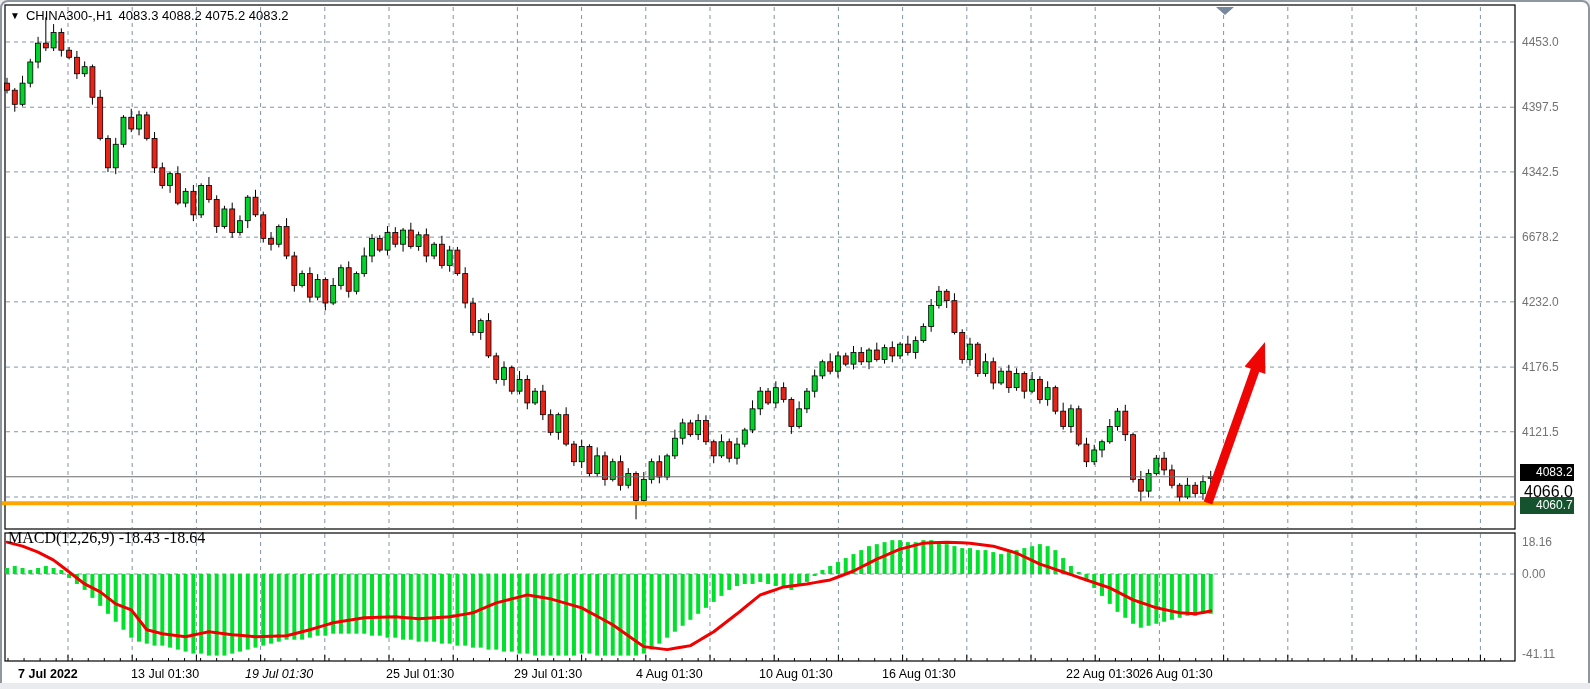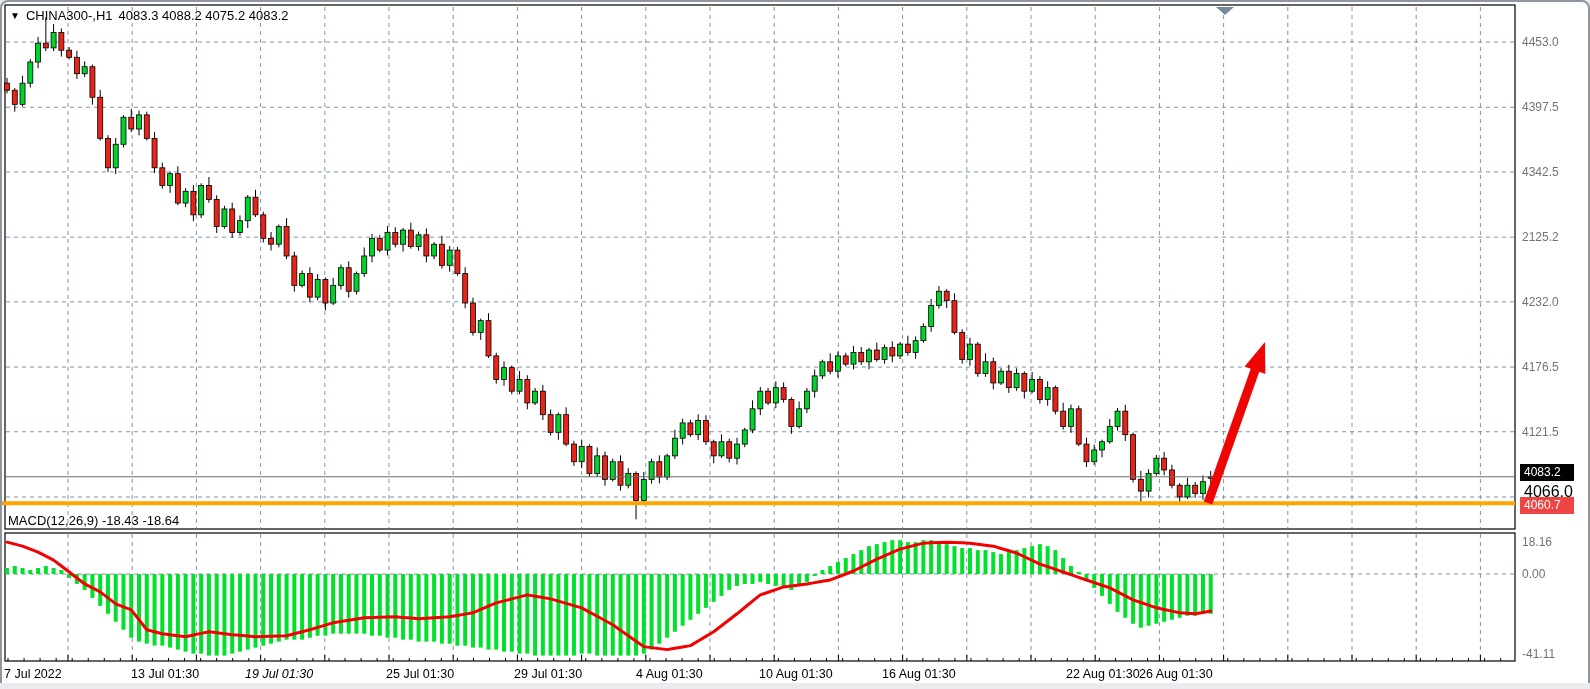--- a/index.html
+++ b/index.html
@@ -2,27 +2,27 @@
 <html><head>
 <meta charset="utf-8">
 <style>
   html,body{margin:0;padding:0;background:#e9ebee;font-family:"Liberation Sans",sans-serif;}
   #window{position:relative;width:1586px;height:683px;background:#ffffff;margin:0;
           border:2px solid #8f969e;border-radius:8px 8px 0 0;overflow:hidden;}
   #canvas{position:absolute;left:0;top:0;}
   .overlay{position:absolute;color:#000;white-space:nowrap;}
   #chart-title{left:8px;top:6px;font-size:13px;display:flex;align-items:center;gap:6px;}
   #chart-title .tri{font-size:10px;line-height:1;}
-  #macd-title{left:6px;top:511px;font-size:13px;}
+  #macd-title{left:6px;top:527px;font-size:16px;font-family:Liberation Serif, serif;}
   .axis-label{position:absolute;font-size:12px;color:#737373;}
   .time-label{position:absolute;top:665px;font-size:12.5px;color:#000;}
   .tag{position:absolute;left:1518px;width:54px;font-size:12px;color:#fff;
-       padding:1px 4px 2px 4px;box-sizing:border-box;}
+       padding:1px 4px 2px 16px;box-sizing:border-box;}
   #tag-current{top:462px;background:#000;}
-  #tag-support{top:495px;background:#ef4444;}
+  #tag-support{top:495px;background:#14532d;}
   #grid-4066{position:absolute;left:1522px;top:481px;font-size:16px;color:#000;}
   #bottom-strip{position:absolute;left:0;top:683px;width:1590px;height:6px;background:#e9ebee;}
 </style>
 </head>
 <body>
 
 <div id="window">
   <svg id="canvas" width="1586" height="683">
       <rect x="3" y="3" width="1510" height="524" fill="none" stroke="#000" stroke-width="1.2"></rect>
       <rect x="3" y="531" width="1510" height="128" fill="none" stroke="#000" stroke-width="1.2"></rect>
@@ -681,32 +681,32 @@
     <span>CHINA300-,H1</span>
     <span>4083.3 4088.2 4075.2 4083.2</span>
   </div>
 
   <div class="overlay" id="macd-title">MACD(12,26,9) -18.43 -18.64</div>
 
   <div id="price-axis">
       <div class="axis-label" style="left: 1520px; top: 33px;">4453.0</div>
       <div class="axis-label" style="left: 1520px; top: 98.2514px;">4397.5</div>
       <div class="axis-label" style="left: 1520px; top: 162.915px;">4342.5</div>
-      <div class="axis-label" style="left: 1520px; top: 228.166px;">2125.2</div>
+      <div class="axis-label" style="left: 1520px; top: 228.166px;">6678.2</div>
       <div class="axis-label" style="left: 1520px; top: 292.83px;">4232.0</div>
       <div class="axis-label" style="left: 1520px; top: 358.081px;">4176.5</div>
       <div class="axis-label" style="left: 1520px; top: 422.745px;">4121.5</div>
     </div>
   <div id="macd-axis">
       <div class="axis-label" style="left: 1520px; top: 533px;">18.16</div>
       <div class="axis-label" style="left: 1520px; top: 565px;">0.00</div>
       <div class="axis-label" style="left: 1520px; top: 645px;">-41.11</div>
     </div>
   <div id="time-axis">
-      <div class="time-label" style="left: 2px;">7 Jul 2022</div>
+      <div class="time-label" style="left: 16px; font-weight: bold;">7 Jul 2022</div>
       <div class="time-label" style="left: 129px;">13 Jul 01:30</div>
       <div class="time-label" style="left: 243px; font-style: italic;">19 Jul 01:30</div>
       <div class="time-label" style="left: 384px;">25 Jul 01:30</div>
       <div class="time-label" style="left: 512px;">29 Jul 01:30</div>
       <div class="time-label" style="left: 634px;">4 Aug 01:30</div>
       <div class="time-label" style="left: 757px;">10 Aug 01:30</div>
       <div class="time-label" style="left: 880px;">16 Aug 01:30</div>
       <div class="time-label" style="left: 1024px; margin-left: 40px;">22 Aug 01:30</div>
       <div class="time-label" style="left: 1137px;">26 Aug 01:30</div>
     </div>

